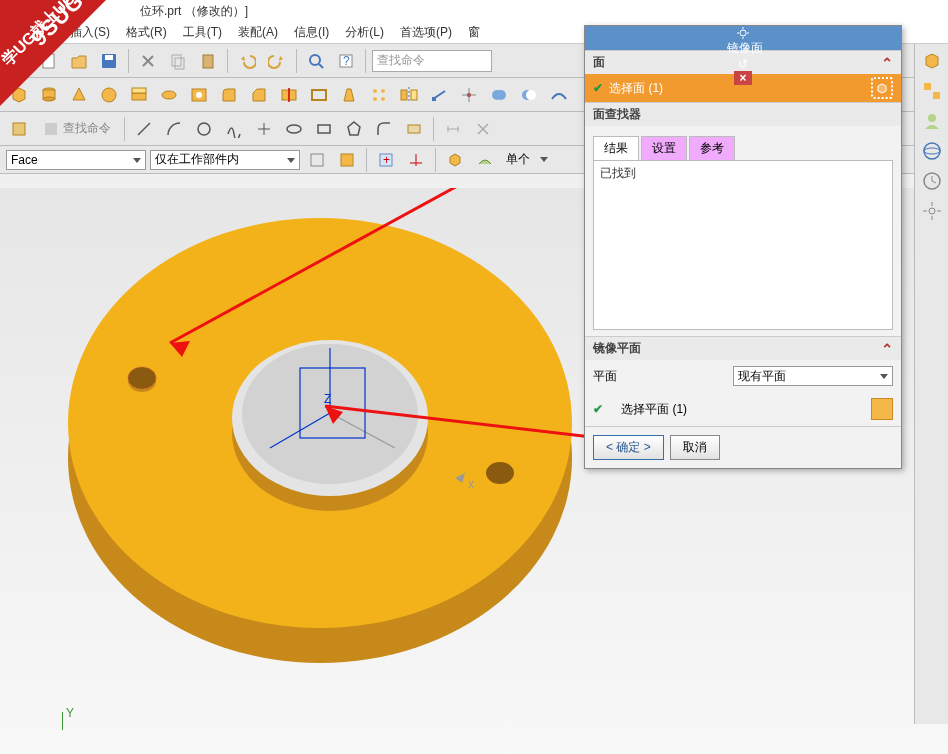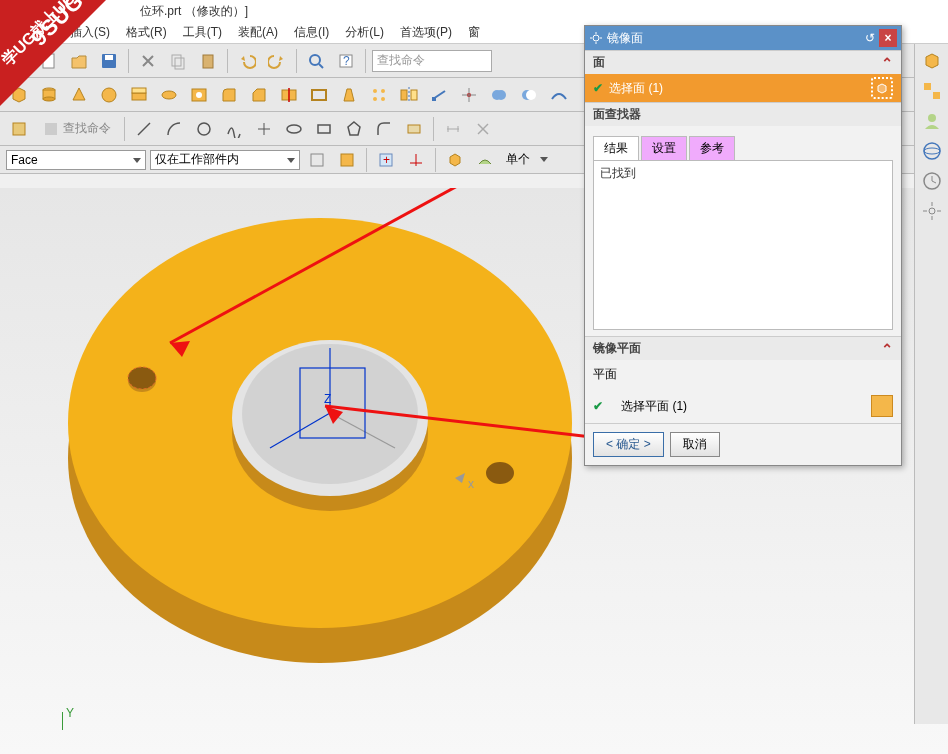--- a/index.html
+++ b/index.html
@@ -19,21 +19,21 @@
 .combo { border: 1px solid #999; background: #fff; height: 20px; padding: 0 18px 0 4px; position: relative; display: inline-flex; align-items: center; }
 .combo::after { content: ""; position: absolute; right: 4px; top: 7px; border-left: 4px solid transparent; border-right: 4px solid transparent; border-top: 5px solid #555; }
 
 .viewport { position: absolute; left: 0; top: 188px; width: 948px; height: 566px; background: linear-gradient(#e6e6e6, #f8f8f8); }
 
 .disc { position: absolute; left: 60px; top: 10px; width: 540px; height: 480px; }
 
 .right-rail { position: absolute; right: 0; top: 44px; width: 34px; height: 680px; background: #e8e8e8; border-left: 1px solid #bbb; display: flex; flex-direction: column; align-items: center; padding-top: 4px; gap: 4px; }
 
 .dialog { position: absolute; left: 584px; top: 25px; width: 318px; background: #f2f2f2; border: 1px solid #888; box-shadow: 2px 2px 6px rgba(0,0,0,0.3); }
-.dialog-head { height: 24px; background: #5b91c8; color: #fff; display: flex; align-items: center; padding: 0 4px; }
+.dialog-head { height: 24px; background: #5b91c8; color: #fff; display: flex; align-items: center; padding: 0 4px; flex-direction: column; }
 .dialog-head .title { flex: 1; margin-left: 4px; }
 .dialog-close { width: 18px; height: 18px; background: #c94444; color: #fff; display: flex; align-items: center; justify-content: center; font-weight: bold; cursor: pointer; }
 .dialog-reset { width: 18px; height: 18px; color: #fff; display: flex; align-items: center; justify-content: center; cursor: pointer; }
 
 .section-head { height: 24px; background: #eaeaea; display: flex; align-items: center; padding: 0 8px; font-weight: bold; color: #444; border-top: 1px solid #ccc; }
 .section-head .chev { margin-left: auto; color: #b83333; font-size: 14px; }
 .section-head.v .chev { color: #888; }
 
 .sel-row { background: #f29a2e; height: 28px; display: flex; align-items: center; padding: 0 8px; color: #fff; gap: 6px; }
 .sel-row .cube { margin-left: auto; width: 22px; height: 22px; border: 2px dotted #fff; border-radius: 3px; display: flex; align-items: center; justify-content: center; }
@@ -524,20 +524,23 @@
       <div class="found-title">已找到</div>
     </div>
   </div>
 
   <div class="section-head">
     <span>镜像平面</span>
       <span class="chev">⌃</span>
   </div>
   <div class="plane-row">
     <span>平面</span>
+    <div class="combo" style="width:160px;margin-left:auto;">
+        <span>现有平面</span>
+      </div>
   </div>
   <div class="plane-row">
     <span class="check">✔</span>
     <span>选择平面 (1)</span>
     <span class="icn"></span>
   </div>
 
 
   <div class="dlg-buttons">
     <div class="btn btn-primary">&lt; 确定 &gt;</div>

